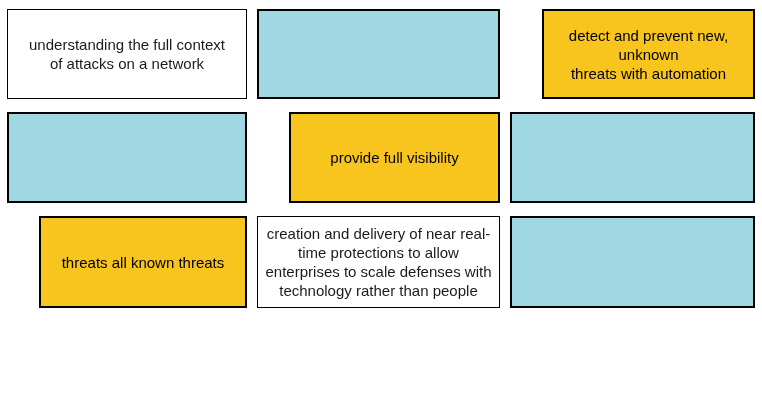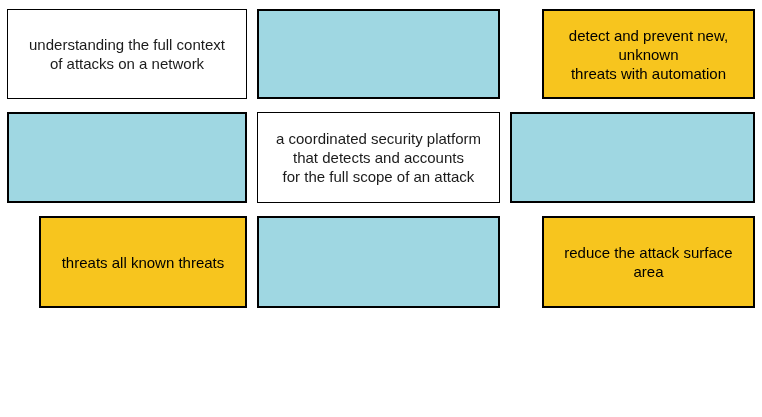--- a/index.html
+++ b/index.html
@@ -66,33 +66,34 @@
     <span class="txt"></span>
   </div>
   <div class="card answer">
     <span class="txt">detect and prevent new, unknown
 threats with automation</span>
   </div>
 
   <div class="card dropzone">
     <span class="txt"></span>
   </div>
+  <div class="card answer">
+    <span class="txt">provide full visibility</span>
+  </div>
 
-  <div class="card definition">
-    <span class="txt">a coordinated security platform
-that detects and accounts
-for the full scope of an attack</span>
-  </div>
   <div class="card dropzone">
     <span class="txt"></span>
   </div>
   <div class="card answer">
     <span class="txt">threats all known threats</span>
   </div>
 
+  <div class="card definition">
+    <span class="txt">creation and delivery of near real-
+time protections to allow
+enterprises to scale defenses with
+technology rather than people</span>
+  </div>
   <div class="card dropzone">
     <span class="txt"></span>
-  </div>
-  <div class="card answer">
-    <span class="txt">reduce the attack surface area</span>
   </div>
 
 </div>
 
 </body></html>

